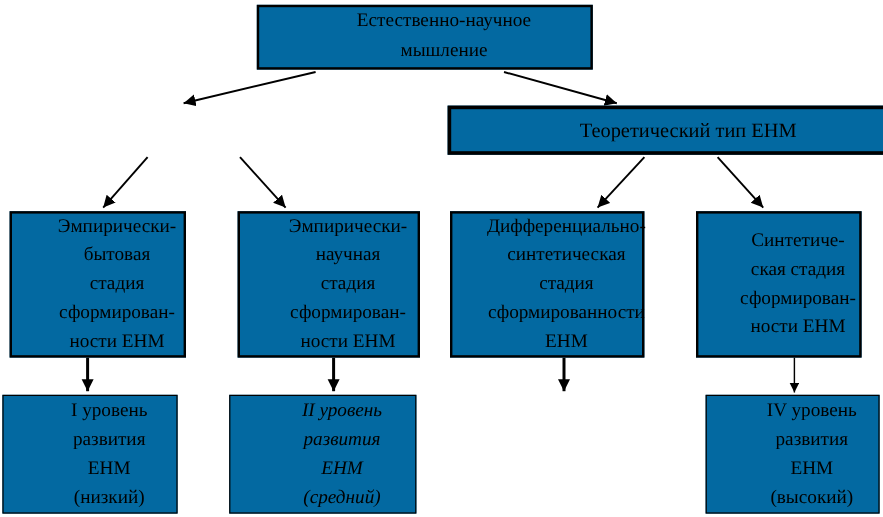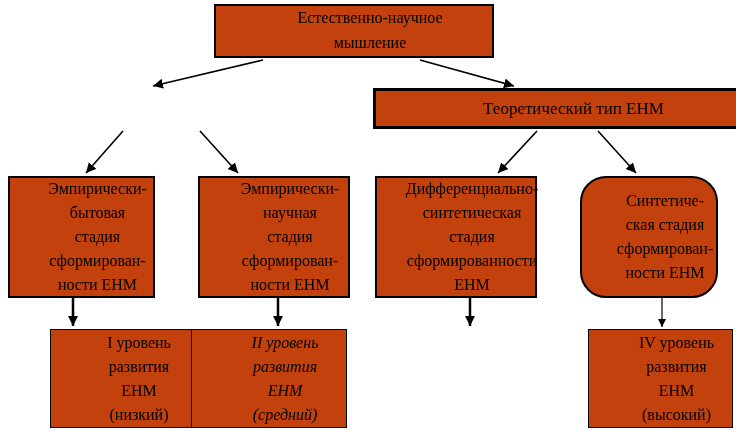--- a/index.html
+++ b/index.html
@@ -12,21 +12,21 @@
     width: 736px;
     height: 431px;
     background: #ffffff;
     font-family: "Liberation Serif", "DejaVu Serif", serif;
     color: #000000;
     overflow: hidden;
   }
   .box {
     position: absolute;
     box-sizing: border-box;
-    background: #c2410c;
+    background: #0369a1;
     border: 2px solid #000000;
     display: flex;
     align-items: center;
     justify-content: center;
     text-align: center;
     white-space: pre-line;
     color: #000000;
     padding-left: 32px;
   }
   
@@ -44,27 +44,27 @@
     border-width: 3px; font-size: 17px;
   }
   
   .stage {
     top: 176px; height: 122px;
     border-width: 2px; font-size: 16px; line-height: 1.5;
   }
   #box-stage-1 { left: 8px;   width: 147px; }
   #box-stage-2 { left: 198px; width: 152px; }
   #box-stage-3 { left: 375px; width: 162px; }
-  #box-stage-4 { left: 580px; width: 138px; border-radius: 26px; }
+  #box-stage-4 { left: 580px; width: 138px; }
   
   .level {
     top: 329px; height: 99px;
     border-width: 1.5px; font-size: 16px; line-height: 1.5;
   }
-  #box-level-1 { left: 2px;   width: 146px; margin-left: 48px; }
+  #box-level-1 { left: 2px;   width: 146px; }
   #box-level-2 { left: 191px; width: 156px; font-style: italic; }
   #box-level-3 { left: 368px; width: 194px; }
   #box-level-4 { left: 588px; width: 145px; }
 
   #arrows {
     position: absolute;
     left: 0; top: 0;
     width: 736px; height: 431px;
     pointer-events: none;
   }

